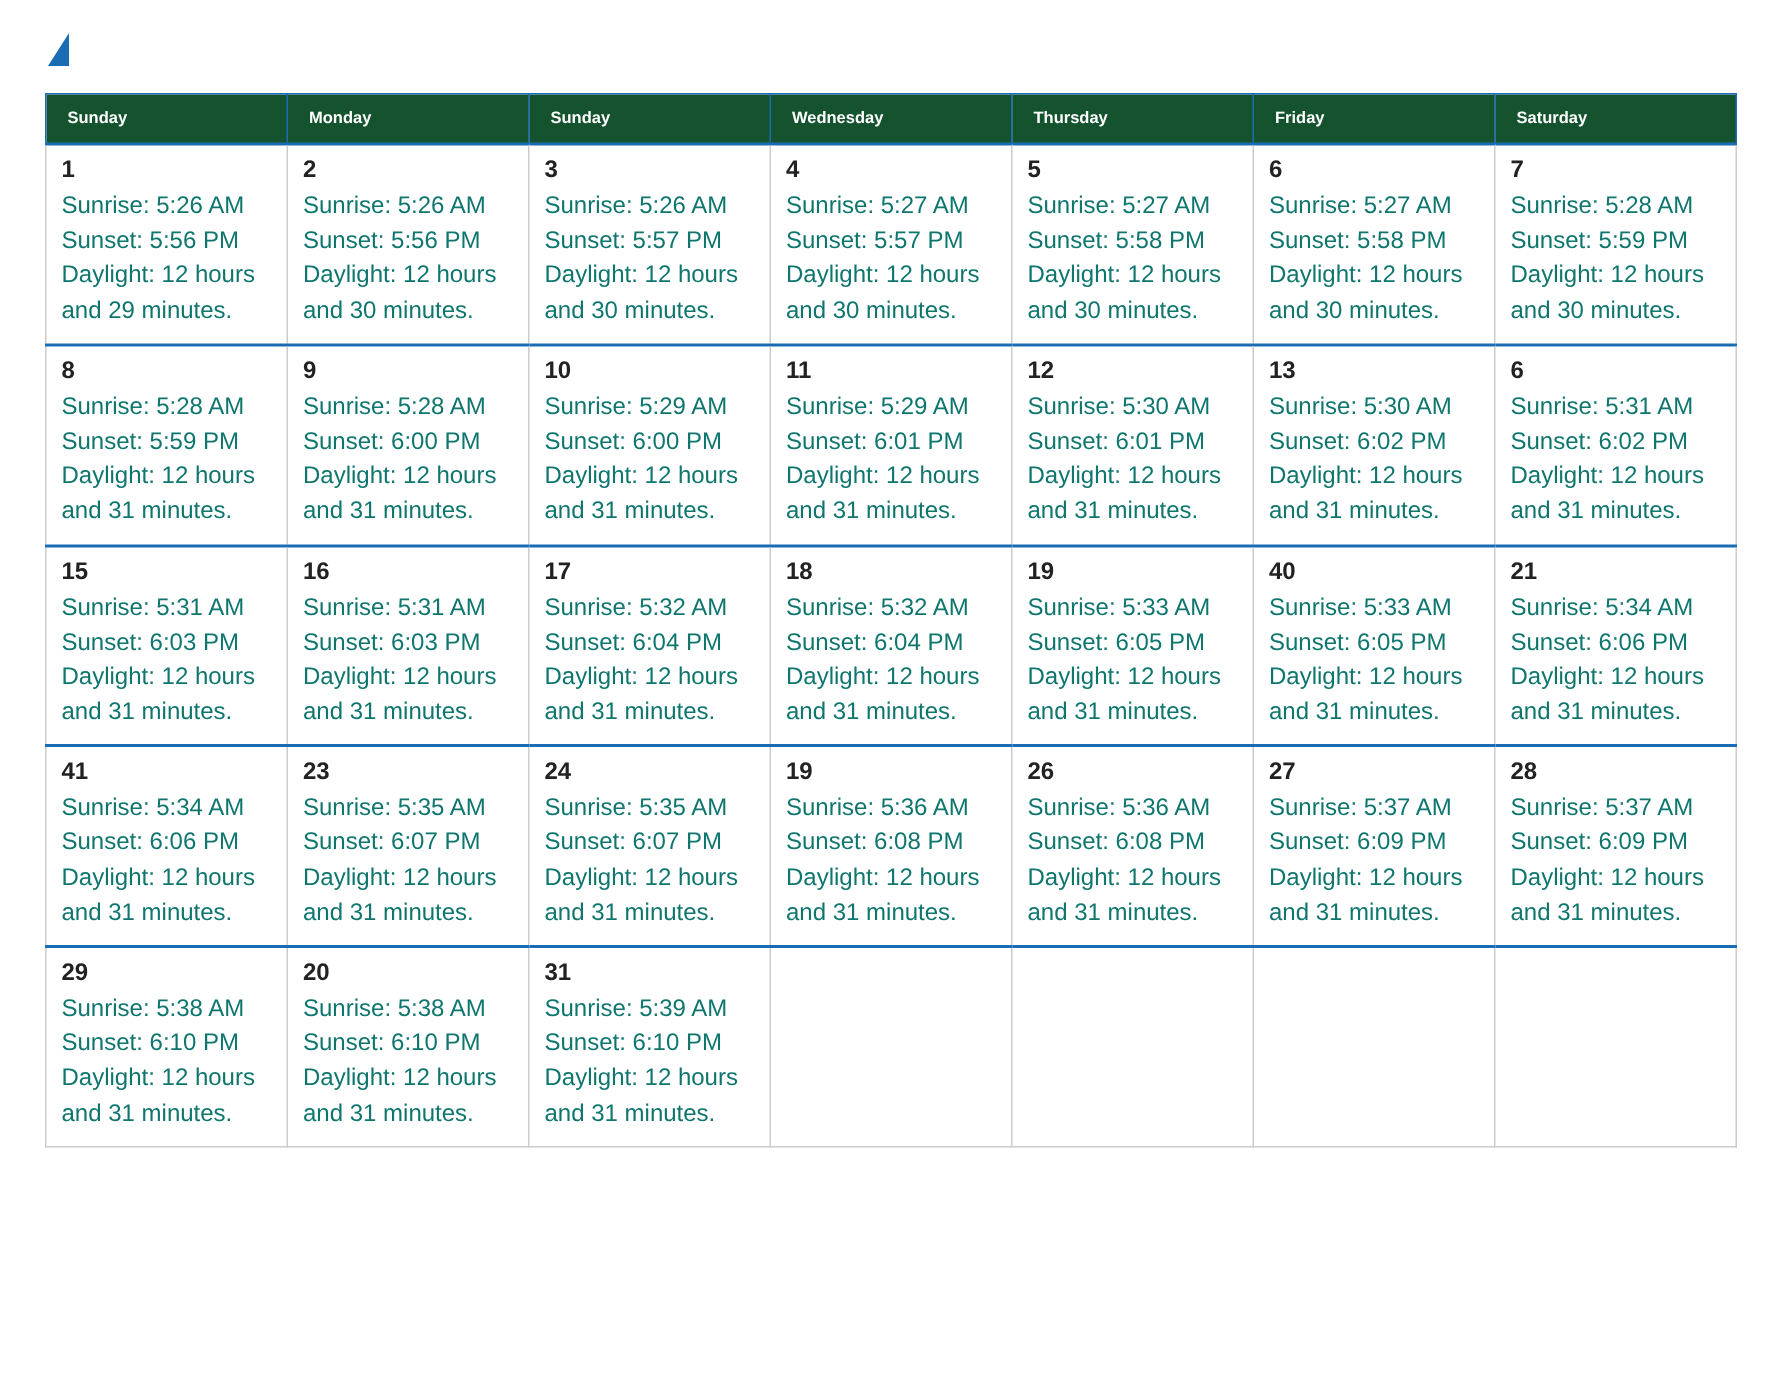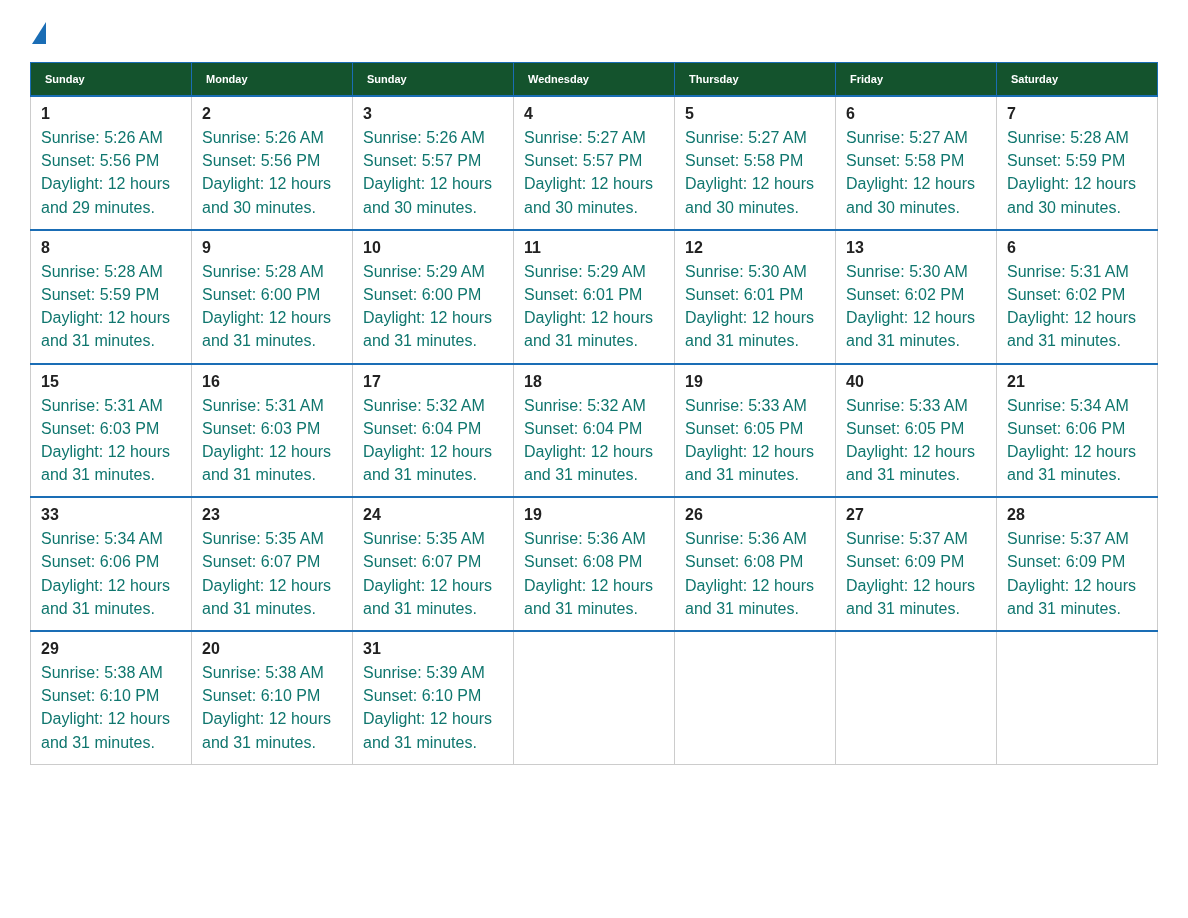--- a/index.html
+++ b/index.html
@@ -176,21 +176,21 @@
         <td><span class="day-num">18</span>
           <span class="day-info">Sunrise: 5:32 AM<br>Sunset: 6:04 PM<br>Daylight: 12 hours<br>and 31 minutes.</span></td>
         <td><span class="day-num">19</span>
           <span class="day-info">Sunrise: 5:33 AM<br>Sunset: 6:05 PM<br>Daylight: 12 hours<br>and 31 minutes.</span></td>
         <td><span class="day-num">40</span>
           <span class="day-info">Sunrise: 5:33 AM<br>Sunset: 6:05 PM<br>Daylight: 12 hours<br>and 31 minutes.</span></td>
         <td><span class="day-num">21</span>
           <span class="day-info">Sunrise: 5:34 AM<br>Sunset: 6:06 PM<br>Daylight: 12 hours<br>and 31 minutes.</span></td>
       </tr>
       <tr>
-        <td><span class="day-num">33</span>
+        <td><span class="day-num">41</span>
           <span class="day-info">Sunrise: 5:34 AM<br>Sunset: 6:06 PM<br>Daylight: 12 hours<br>and 31 minutes.</span></td>
         <td><span class="day-num">23</span>
           <span class="day-info">Sunrise: 5:35 AM<br>Sunset: 6:07 PM<br>Daylight: 12 hours<br>and 31 minutes.</span></td>
         <td><span class="day-num">24</span>
           <span class="day-info">Sunrise: 5:35 AM<br>Sunset: 6:07 PM<br>Daylight: 12 hours<br>and 31 minutes.</span></td>
         <td><span class="day-num">19</span>
           <span class="day-info">Sunrise: 5:36 AM<br>Sunset: 6:08 PM<br>Daylight: 12 hours<br>and 31 minutes.</span></td>
         <td><span class="day-num">26</span>
           <span class="day-info">Sunrise: 5:36 AM<br>Sunset: 6:08 PM<br>Daylight: 12 hours<br>and 31 minutes.</span></td>
         <td><span class="day-num">27</span>

